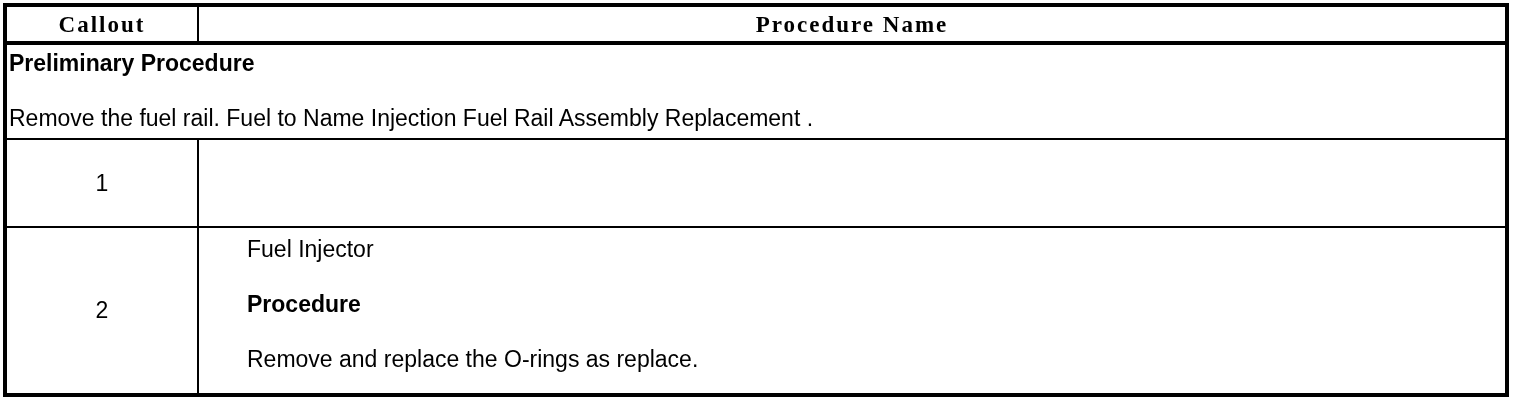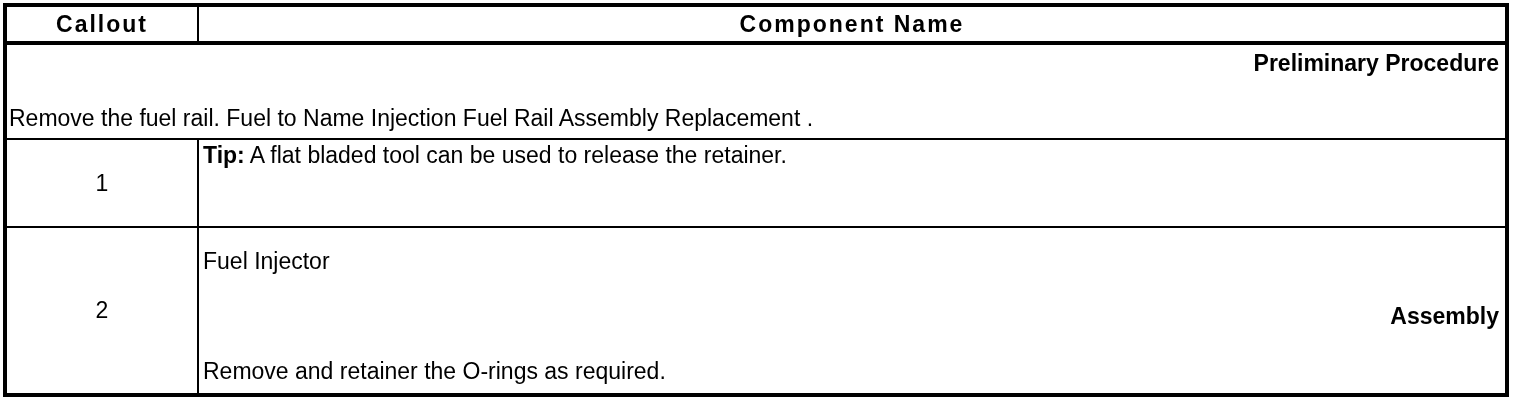--- a/index.html
+++ b/index.html
@@ -63,72 +63,72 @@
   }
   .td-component {
     flex: 1;
     box-sizing: border-box;
     display: flex;
     flex-direction: column;
     gap: 28px;
     padding: 2px 6px 0 4px;
   }
   .td-component.pt8 {
-    padding-top: 20px;
+    padding-top: 8px;
+    margin-left: 44px;
   }
   .tr-header .td-component {
     flex-direction: row;
     align-items: center;
     justify-content: center;
     padding: 0;
   }
   .hdr-text {
     font-weight: bold;
     letter-spacing: 2px;
+    font-family: Liberation Serif, serif;
   }
   .bold {
     font-weight: bold;
-    text-align: right;
   }
   .line {
     white-space: nowrap;
   }
 </style>
 </head>
 <body>
 
 <div class="doc-table">
 
   <div class="tr tr-header">
     <div class="td-callout">
       <span class="hdr-text">Callout</span>
     </div>
     <div class="td-component">
-      <span class="hdr-text">Component Name</span>
+      <span class="hdr-text">Procedure Name</span>
     </div>
   </div>
 
   <div class="tr tr-prelim">
     <div class="line bold">Preliminary Procedure</div>
     <div class="line"><span>Remove the fuel rail. Fuel to </span><span>Name Injection Fuel Rail Assembly Replacement</span><span> .</span></div>
   </div>
 
   <div class="tr tr-body1">
     <div class="td-callout">
       <span>1</span>
     </div>
     <div class="td-component">
-      <div class="line"><span class="bold">Tip:</span><span> A flat bladed tool can be used to release the retainer.</span></div>
     </div>
   </div>
 
   <div class="tr tr-body2">
     <div class="td-callout">
       <span>2</span>
     </div>
     <div class="td-component pt8">
       <div class="line">Fuel Injector</div>
-      <div class="line bold">Assembly</div>
-      <div class="line">Remove and retainer the O-rings as required.</div>
+      <div class="line bold">Procedure</div>
+      <div class="line">Remove and replace the O-rings as replace.</div>
     </div>
   </div>
 
 </div>
 
 </body></html>

